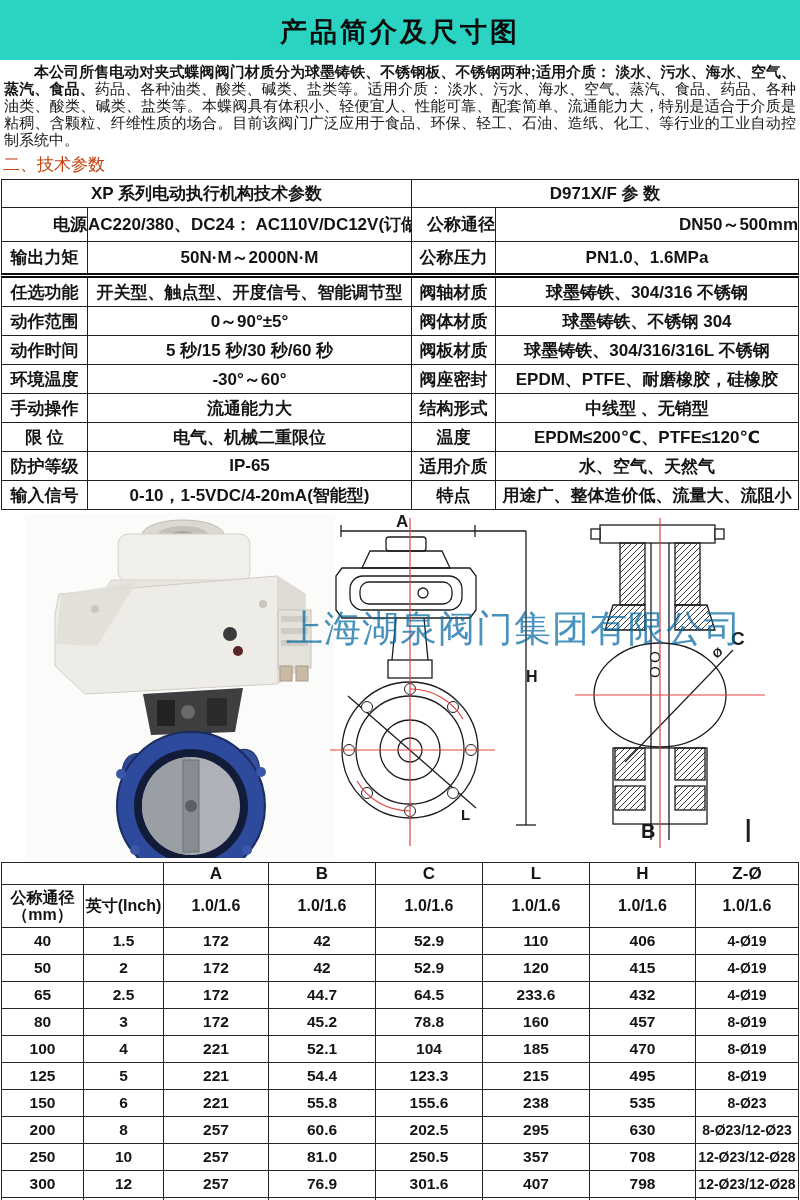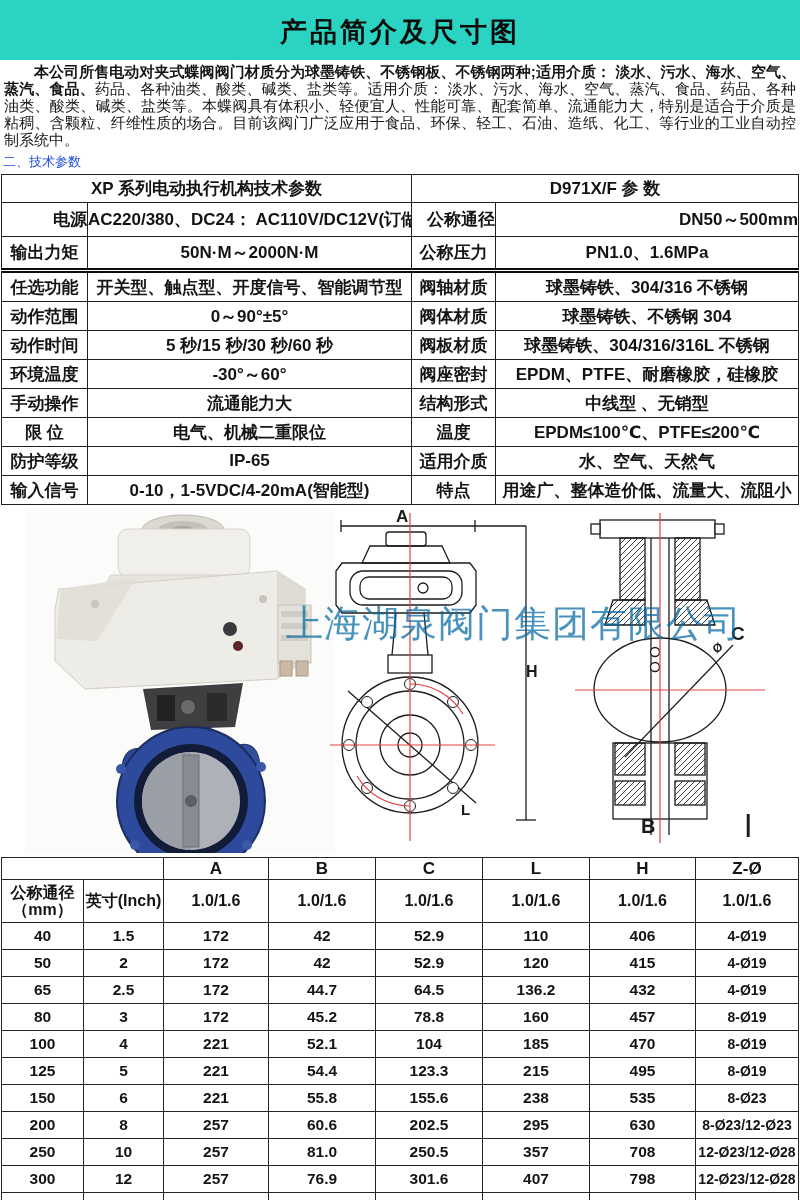--- a/index.html
+++ b/index.html
@@ -9,21 +9,21 @@
   
   .band{height:60px;background:#2BD3C2;text-align:center;overflow:hidden;}
   .band .t1{margin:15px;padding-top:2px;font-size:27px;line-height:30px;font-weight:bold;
             letter-spacing:3px;color:#0b0b0b;}
   .band .t2{margin:0;font-size:21px;line-height:24px;font-weight:500;color:#0e0e0e;font-style:italic;}
 
   
   .intro{padding:3px 4px 0 4px;font-size:15px;line-height:17px;text-align:justify;
          text-indent:2em;color:#161616;}
   .intro .lead{font-weight:bold;}
-  .sec-h{margin:5px 0 3px 3px;font-size:13px;font-weight:500;color:#1d4ed8;}
+  .sec-h{margin:5px 0 3px 3px;font-size:17px;font-weight:500;color:#c2410c;}
 
   
   table{border-collapse:collapse;table-layout:fixed;}
   .tech{width:797px;margin-left:1px;}
   .tech th,.tech td{border:1.6px solid #1f1f1f;text-align:center;vertical-align:middle;
         padding:0;font-size:17px;font-weight:600;color:#141414;overflow:hidden;white-space:nowrap;}
   .tech thead th{height:27px;font-size:17px;}
   .tech tbody tr td{height:28px;}
   .tech tbody tr:nth-child(1) td{height:33px;text-align:right;}
   .tech tbody tr:nth-child(2) td{height:31px;}
@@ -113,21 +113,21 @@
         <tr>
           <td>手动操作</td>
           <td>流通能力大</td>
           <td>结构形式</td>
           <td>中线型 、无销型</td>
         </tr>
         <tr>
           <td>限 位</td>
           <td>电气、机械二重限位</td>
           <td>温度</td>
-          <td>EPDM≤100℃、PTFE≤200℃</td>
+          <td>EPDM≤200℃、PTFE≤120℃</td>
         </tr>
         <tr>
           <td>防护等级</td>
           <td>IP-65</td>
           <td>适用介质</td>
           <td>水、空气、天然气</td>
         </tr>
         <tr>
           <td>输入信号</td>
           <td>0-10，1-5VDC/4-20mA(智能型)</td>
@@ -323,21 +323,21 @@
           <td>120</td>
           <td>415</td>
           <td>4-Ø19</td>
         </tr>
         <tr>
           <td>65</td>
           <td>2.5</td>
           <td>172</td>
           <td>44.7</td>
           <td>64.5</td>
-          <td>136.2</td>
+          <td>233.6</td>
           <td>432</td>
           <td>4-Ø19</td>
         </tr>
         <tr>
           <td>80</td>
           <td>3</td>
           <td>172</td>
           <td>45.2</td>
           <td>78.8</td>
           <td>160</td>

